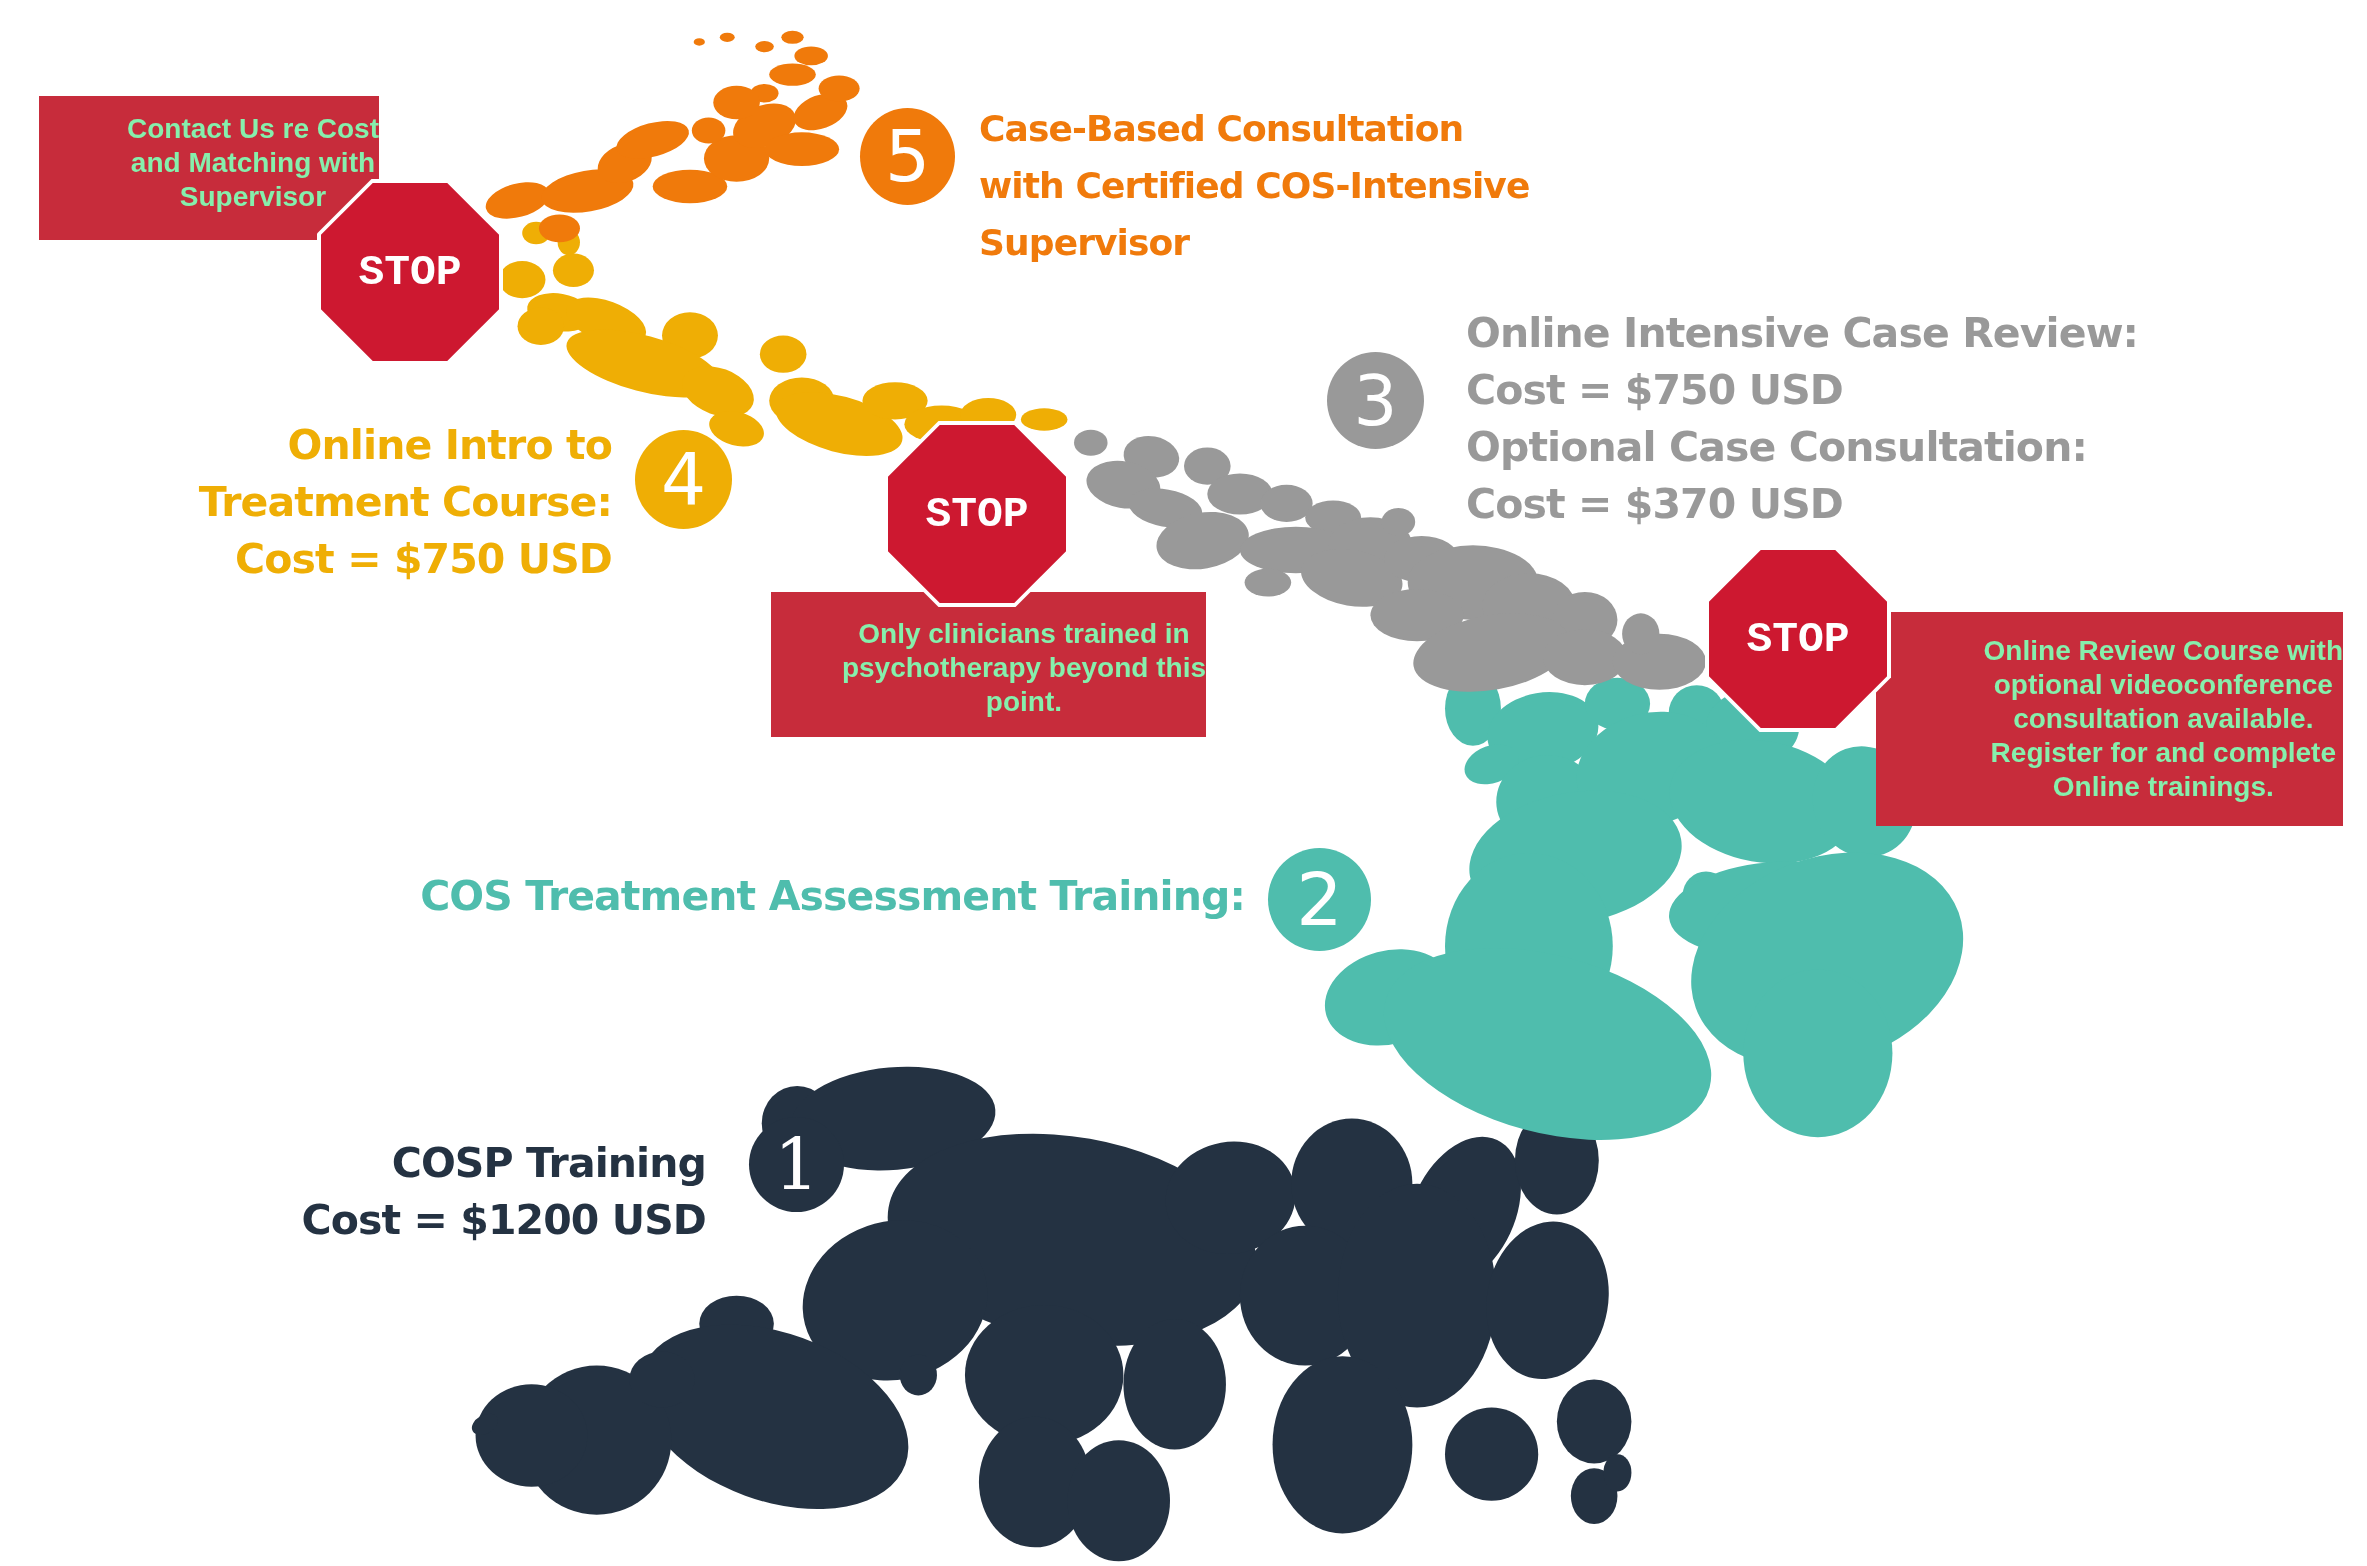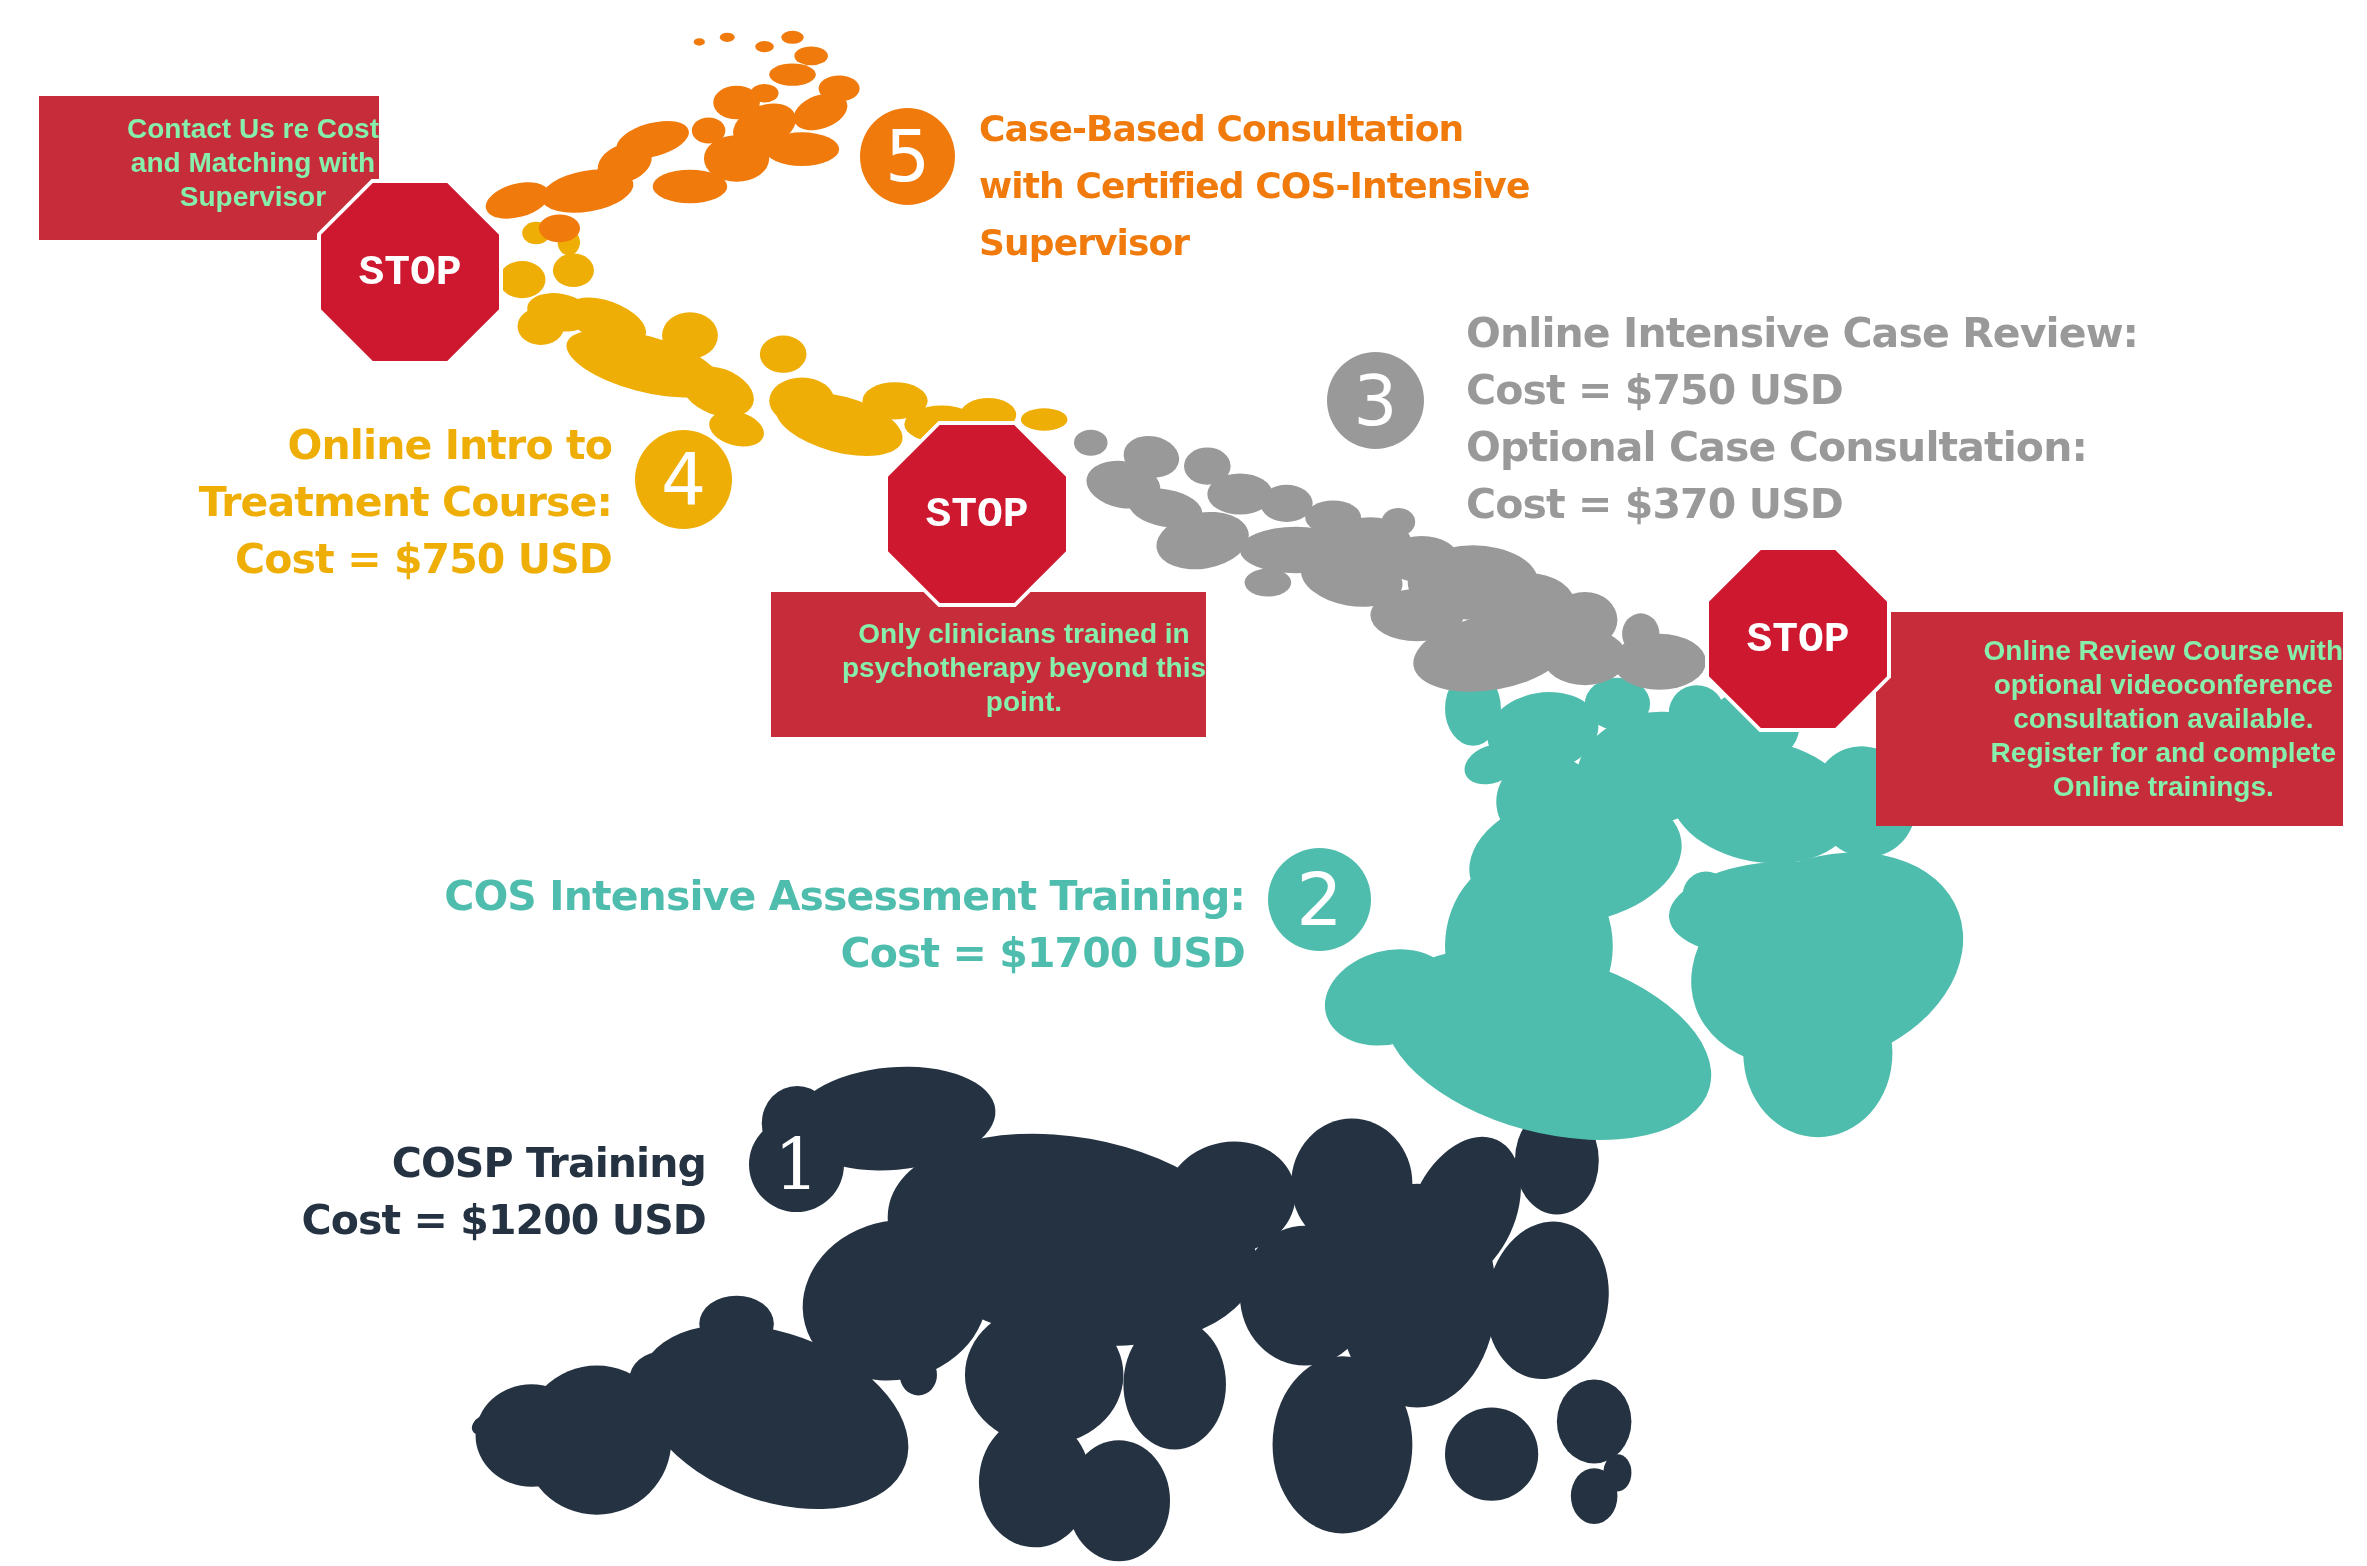--- a/index.html
+++ b/index.html
@@ -157,22 +157,21 @@
 
 <div class="step-text" style="right: 1662px; top: 1135px; text-align: right; color: #243242; font-size: 41px;">
   <div>COSP Training</div>
   <div>Cost = $1200 USD</div>
 </div>
 <div class="num-circle" style="left: 749px; top: 1117px; width: 95px; height: 95px; background: #243242; font-size: 71px; font-family: 'DejaVu Serif', serif;">
   <span>1</span>
 </div>
 
 <div class="step-text" style="right: 1123px; top: 868px; text-align: right; color: #4fbdad; font-size: 41px;">
-  <div>COS Intensive Assessment Training:</div>
-  <div>Cost = $1700 USD</div>
+  <div>COS Treatment Assessment Training:</div>
 </div>
 <div class="num-circle" style="left: 1268px; top: 848px; width: 103px; height: 103px; background: #4fbdad; font-size: 73px;">
   <span>2</span>
 </div>
 
 <div class="num-circle" style="left: 1327px; top: 352px; width: 97px; height: 97px; background: #999999; font-size: 69px;">
   <span>3</span>
 </div>
 <div class="step-text" style="left: 1466px; top: 305px; color: #999999; font-size: 41px;">
   <div>Online Intensive Case Review:</div>

